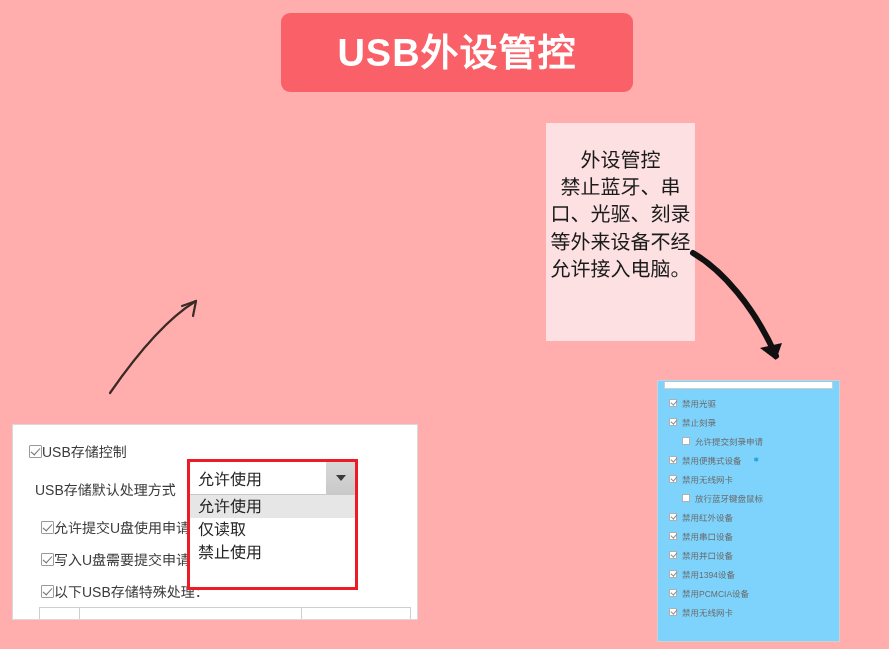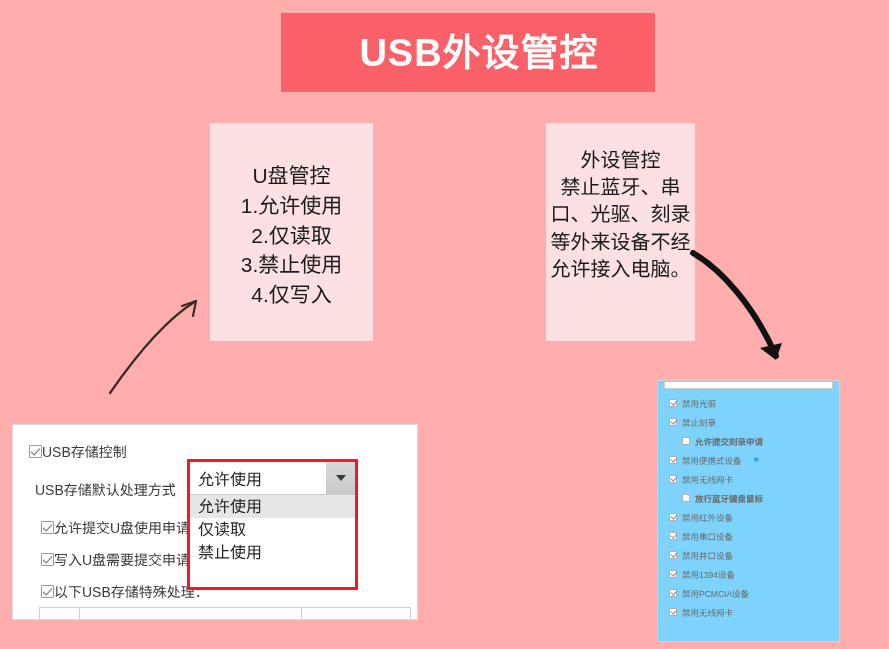--- a/index.html
+++ b/index.html
@@ -23,25 +23,24 @@
   }
 
   
   .banner {
     position: absolute;
     left: 281px;
     top: 13px;
     width: 352px;
     height: 79px;
     background: #f96067;
-    border-radius: 0;
+    border-radius: 9px;
     display: flex;
     align-items: center;
     justify-content: center;
-    padding-left: 22px;
   }
   .banner-text {
     color: #ffffff;
     font-size: 38px;
     font-weight: bold;
     letter-spacing: 1px;
     line-height: 1;
     white-space: nowrap;
   }
 
@@ -246,21 +245,21 @@
   .pitem {
     display: flex;
     align-items: center;
     gap: 5px;
     font-size: 8.5px;
     color: #6b6b6b;
     height: 19px;
     padding-left: 11px;
     white-space: nowrap;
   }
-  .pitem.indent { padding-left: 24px; font-weight: bold; }
+  .pitem.indent { padding-left: 24px; }
   .pcb {
     width: 8px;
     height: 8px;
     border: 1px solid #b0b0b0;
     background: #ffffff;
     box-sizing: border-box;
     position: relative;
     flex: 0 0 auto;
   }
   .pcb.checked::after {
@@ -282,27 +281,20 @@
 </style>
 </head>
 <body>
 
 <div id="stage">
 
   <div class="banner">
     <div class="banner-text">USB外设管控</div>
   </div>
 
-  <div class="callout callout-left">
-    <span class="ln">U盘管控</span>
-    <span class="ln">1.允许使用</span>
-    <span class="ln">2.仅读取</span>
-    <span class="ln">3.禁止使用</span>
-    <span class="ln">4.仅写入</span>
-  </div>
 
   <div class="callout callout-right">
     <span class="ln">外设管控</span>
     <span class="ln">禁止蓝牙、串口、光驱、刻录等外来设备不经允许接入电脑。</span>
   </div>
 
   <div id="arrow-left-wrap" class="arrow-svg">
     <svg width="115" height="120" viewBox="0 0 115 120">
       <path d="M2,118 C20,92 52,48 88,26" fill="none" stroke="#3a2b25" stroke-width="2.2" stroke-linecap="round"></path>
       <path d="M88,26 L74,31 M88,26 L85,41" fill="none" stroke="#3a2b25" stroke-width="2.2" stroke-linecap="round"></path>

